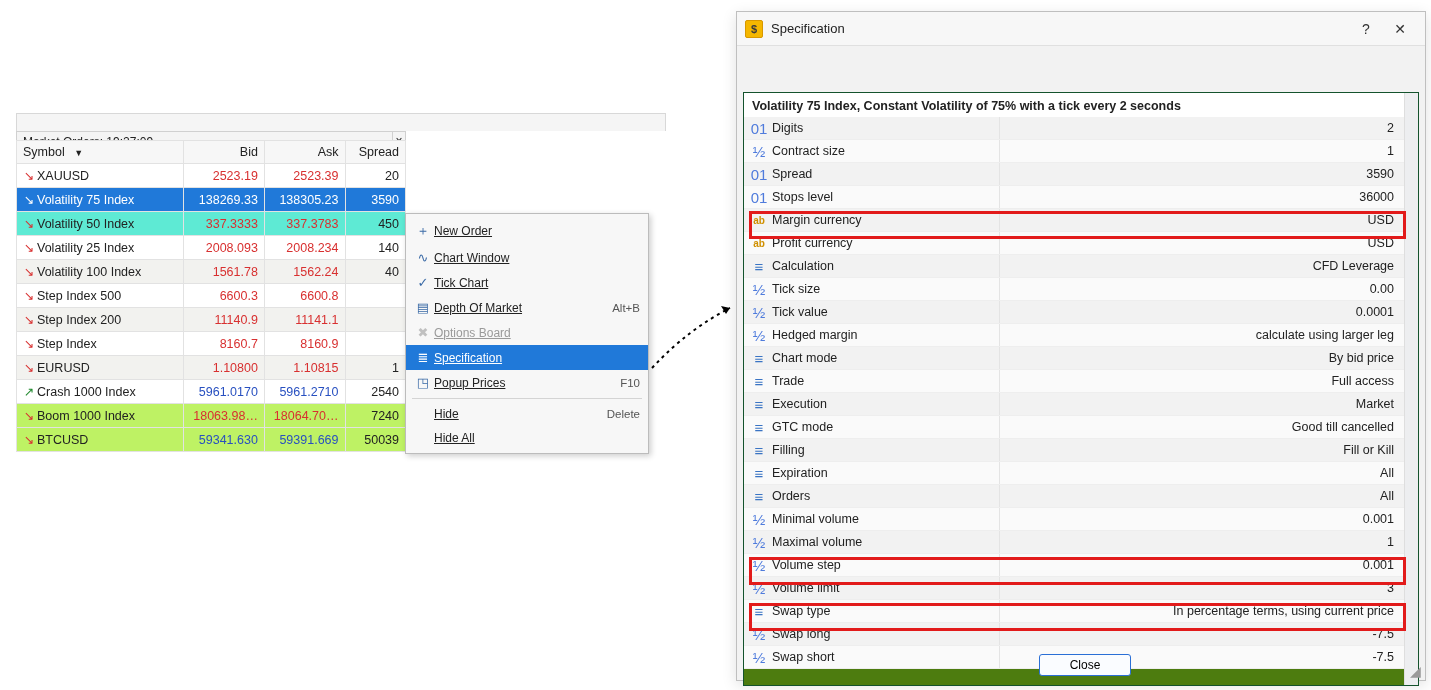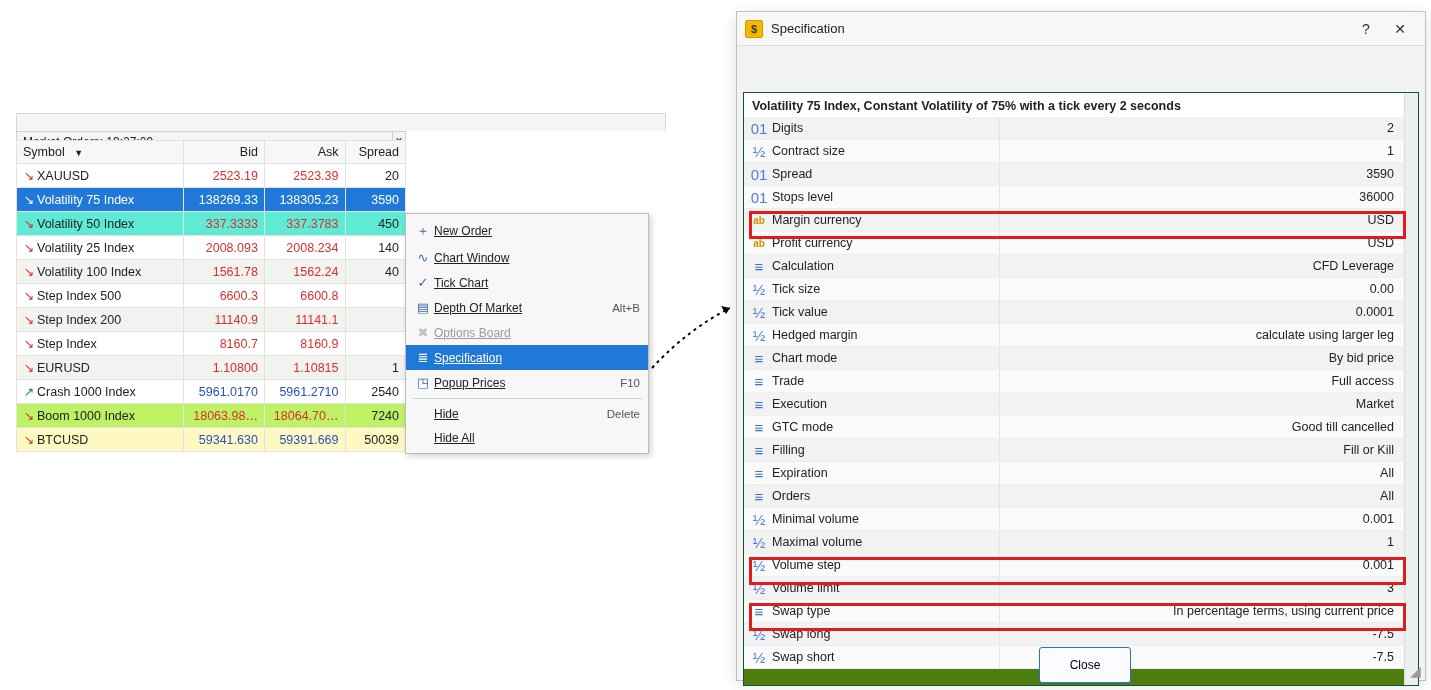--- a/index.html
+++ b/index.html
@@ -75,21 +75,21 @@
     text-align: center;
     margin-right: 2px;
   }
   .mw-table tr.sel td { background: #2079d9; color: #fff; }
   .mw-table tr.sel td .arrow { color: #fff !important; }
   .red   { color: #d83030; }
   .blue  { color: #2850c0; }
   .green { color: #228a30; }
   .alt   { background: #f2f2ef; }
   .alt-green { background: #5eead4; }
-  .alt-blue  { background: #fef9c3; }
+  .alt-blue  { background: #bef264; }
   .alt-pink  { background: #bef264; }
 
   .symbol-hdr-caret {
     display: inline-block;
     margin-left: 6px;
     font-size: 9px;
   }
 
   
   .ctx-menu {
@@ -243,21 +243,21 @@
 
   .spec-footer {
     position: absolute;
     left: 0; right: 0; bottom: 0;
     height: 30px;
     display:flex;
     align-items:center;
     justify-content:center;
   }
   .spec-close-btn {
-    height: 36px;
+    height: 22px;
     width: 92px;
     border: 1px solid #2a6fd6;
     background: #fafcff;
     border-radius: 3px;
     font-size: 12px;
     cursor: pointer;
     margin-left: 8px;
   }
   .resize-grip {
     position:absolute;

